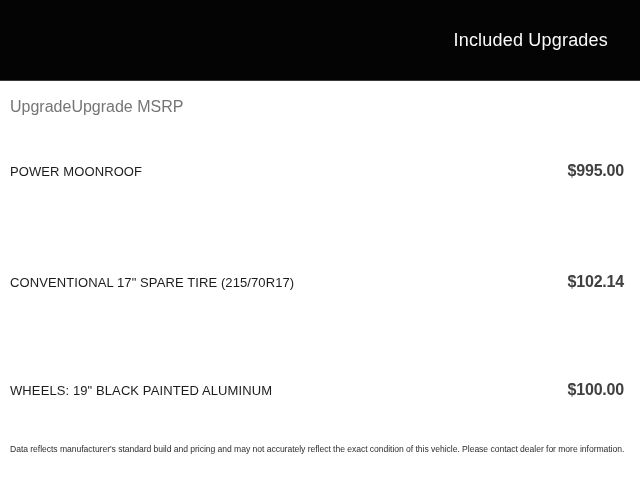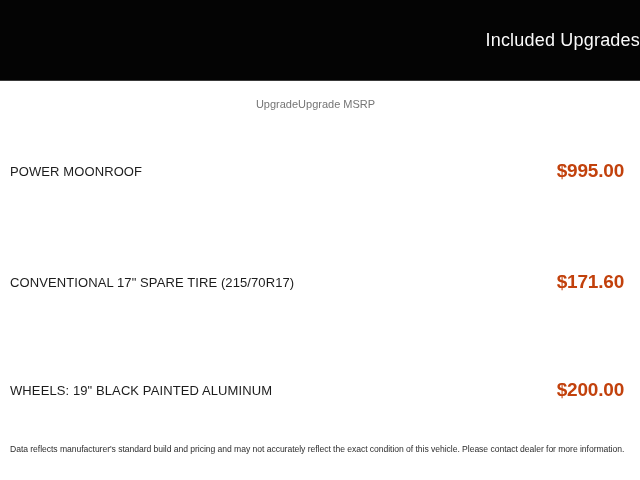--- a/index.html
+++ b/index.html
@@ -15,38 +15,39 @@
   }
 
   .topbar {
     position: absolute;
     top: 0; left: 0; right: 0;
     height: 81px;
     background: #040404;
     display: flex;
     align-items: center;
     justify-content: flex-end;
+    padding-right: 32px;
     border-bottom: 1px solid #3a3a3a;
   }
   .topbar-title {
     color: #fbfbfb;
     font-size: 18px;
     font-weight: 400;
     letter-spacing: 0.2px;
   }
 
   .col-headers {
     position: absolute;
     top: 98px;
     left: 10px;
     right: 19px;
     display: flex;
-    justify-content: center;
+    justify-content: flex-start;
     align-items: baseline;
-    font-size: 11px;
+    font-size: 16px;
     color: #757575;
   }
 
   .row {
     position: absolute;
     left: 10px;
     right: 16px;
     height: 22px;
     display: flex;
     justify-content: space-between;
@@ -55,23 +56,23 @@
   .row-0 { top: 160px; gap: 21px; }
   .row-1 { top: 271px; }
   .row-2 { top: 379px; }
 
   .upgrade-name {
     font-size: 13px;
     color: #1c1c1c;
     letter-spacing: 0.1px;
   }
   .upgrade-price {
-    font-size: 19px;
+    font-size: 16px;
     font-weight: 700;
-    color: #c2410c;
+    color: #404040;
     letter-spacing: -0.2px;
   }
 
   .disclaimer {
     position: absolute;
     top: 444px;
     left: 10px;
     right: 4px;
     font-size: 8.6px;
     letter-spacing: -0.05px;
@@ -96,25 +97,25 @@
       <span>Upgrade MSRP</span>
     </div>
 
     <div class="row row-0">
       <span class="upgrade-name">POWER MOONROOF</span>
       <span class="upgrade-price">$995.00</span>
     </div>
 
     <div class="row row-1">
       <span class="upgrade-name">CONVENTIONAL 17" SPARE TIRE (215/70R17)</span>
-      <span class="upgrade-price">$171.60</span>
+      <span class="upgrade-price">$102.14</span>
     </div>
 
     <div class="row row-2">
       <span class="upgrade-name">WHEELS: 19" BLACK PAINTED ALUMINUM</span>
-      <span class="upgrade-price">$200.00</span>
+      <span class="upgrade-price">$100.00</span>
     </div>
 
   </section>
 
   <p class="disclaimer">Data reflects manufacturer's standard build and pricing and may not accurately reflect the exact condition of this vehicle. Please contact dealer for more information.</p>
 
 </div>
 
 </body></html>

